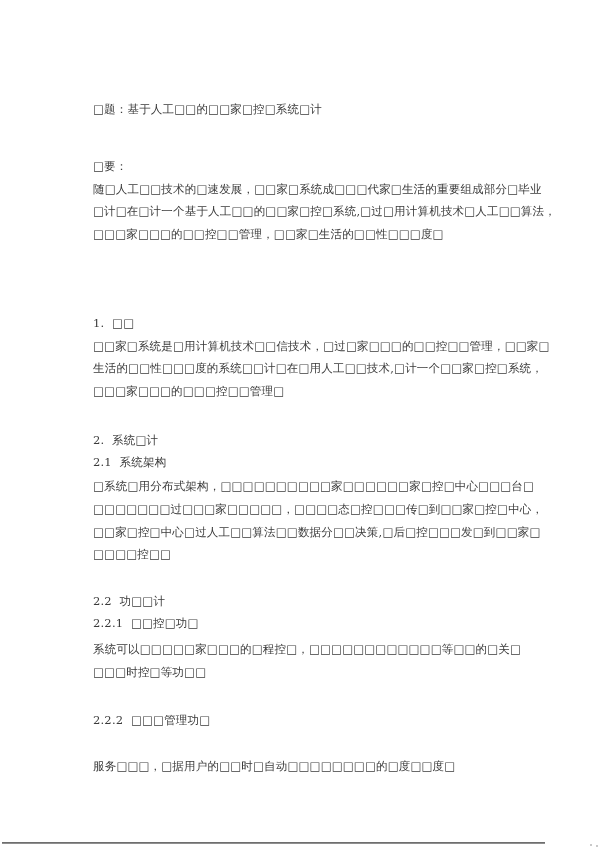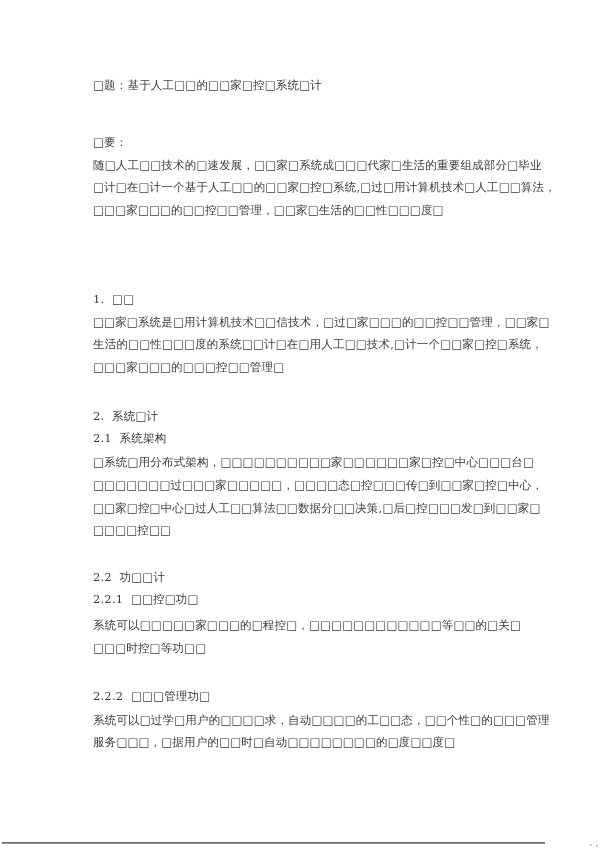--- a/index.html
+++ b/index.html
@@ -17,20 +17,21 @@
   }
   .ln {
     position: absolute;
     left: 93px;
     height: 16px;
     font-size: 11.5px;
     line-height: 16px;
     color: #3a3a3a;
     white-space: pre;
     letter-spacing: 0.2px;
+    margin-top: 24px;
   }
   .rule {
     position: absolute;
     left: 2px;
     top: 842px;
     width: 543px;
     height: 2px;
     background: #8f8f8f;
     border-top: 1px solid #6e6e6e;
     box-sizing: border-box;
@@ -68,20 +69,19 @@
   <div class="ln" style="top:477px">□□□□□□□过□□□家□□□□□，□□□□态□控□□□传□到□□家□控□中心，</div>
   <div class="ln" style="top:500px">□□家□控□中心□过人工□□算法□□数据分□□决策,□后□控□□□发□到□□家□</div>
   <div class="ln" style="top:522px">□□□□控□□</div>
 
   <div class="ln" style="top:569px">2.2  功□□计</div>
   <div class="ln" style="top:591px">2.2.1  □□控□功□</div>
   <div class="ln" style="top:617px">系统可以□□□□□家□□□的□程控□，□□□□□□□□□□□□等□□的□关□</div>
   <div class="ln" style="top:640px">□□□时控□等功□□</div>
 
   <div class="ln" style="top:688px">2.2.2  □□□管理功□</div>
-  <div class="ln" style="top:712px">系统可以□过学□用户的□□□□求，自动□□□□的工□□态，□□个性□的□□□管理</div>
   <div class="ln" style="top:734px">服务□□□，□据用户的□□时□自动□□□□□□□□的□度□□度□</div>
 
   <div class="rule"></div>
   <div class="dot d1"></div>
   <div class="dot d2"></div>
 
 </div>
 
 </body></html>

